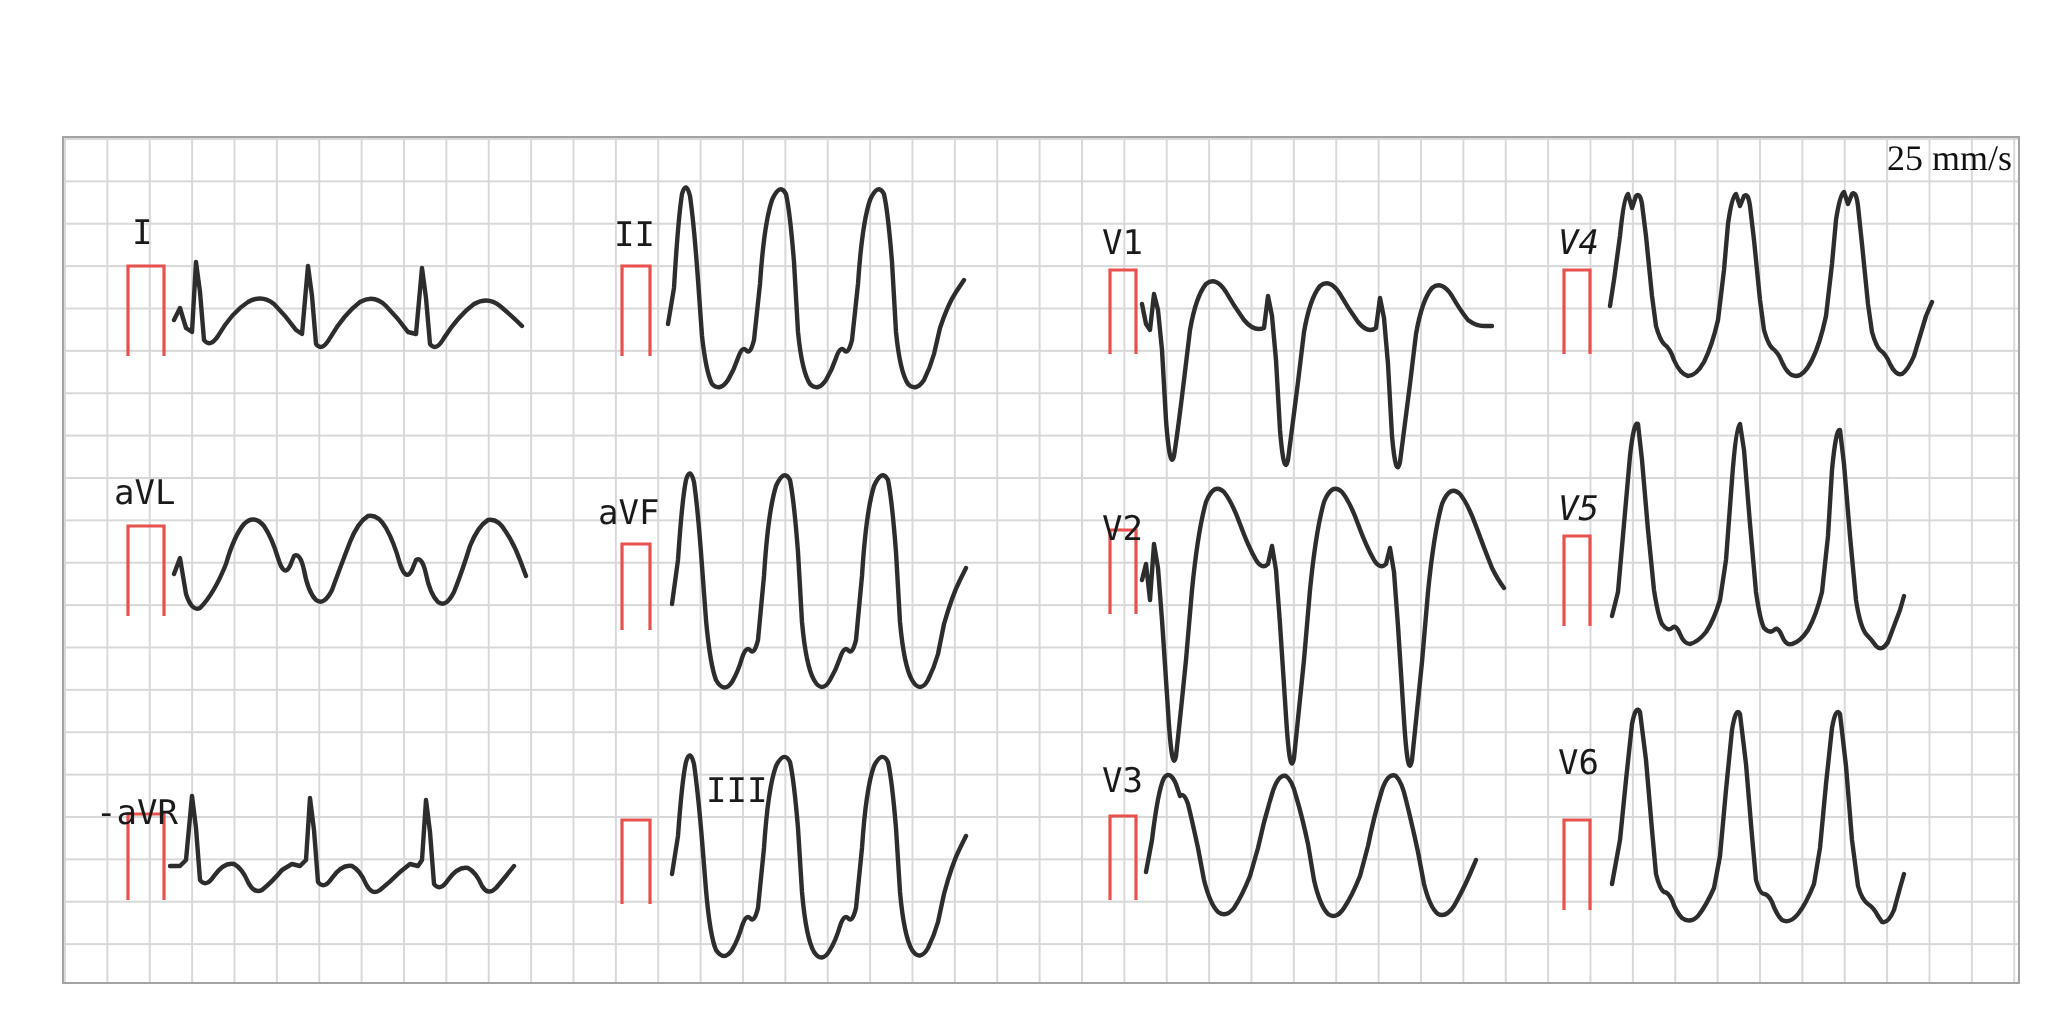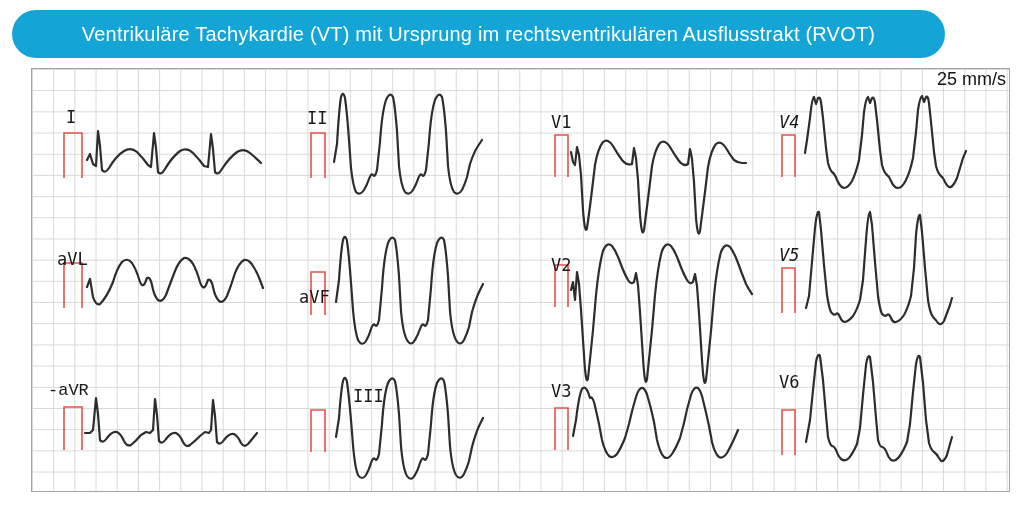--- a/index.html
+++ b/index.html
@@ -11,36 +11,33 @@
           display:flex;align-items:center;justify-content:center;}
   .banner-title{color:#ffffff;font-size:20px;letter-spacing:.2px;font-weight:500;
                 white-space:nowrap;}
   .ecg-panel{position:absolute;left:31px;top:68px;width:979px;height:424px;
              box-sizing:border-box;border:1px solid #a3a3a3;background-color:#ffffff;
              background-image:
                linear-gradient(to right,#d8d8d8 1px,transparent 1px),
                linear-gradient(to bottom,#d8d8d8 1px,transparent 1px);
              background-size:21.2px 21.2px;}
   .speed-label{position:absolute;top:69px;right:18px;font-size:18px;color:#111;
-               background:rgba(255,255,255,.0);}
+               background:rgba(255,255,255,.0);font-family:Liberation Serif, serif;}
   svg.traces{position:absolute;left:0;top:0;width:1024px;height:511px;}
   .trace{fill:none;stroke:var(--trace,#2d2d2d);stroke-width:2.2;
          stroke-linejoin:round;stroke-linecap:round;}
   .pulse{fill:none;stroke:var(--pulse,#e8514d);stroke-width:1.6;
          stroke-linejoin:miter;}
   .lead-label{position:absolute;font-family:"DejaVu Sans Mono",monospace;
               font-size:17px;color:#1a1a1a;white-space:nowrap;}
 </style>
 </head>
 <body>
 
 <div class="stage">
-  <div class="banner">
-    <span class="banner-title">Ventrikuläre Tachykardie (VT) mit Ursprung im rechtsventrikulären Ausflusstrakt (RVOT)</span>
-  </div>
   <div class="ecg-panel"></div>
   <span class="speed-label">25 mm/s</span>
   <svg class="traces" viewBox="0 0 1024 511" xmlns="http://www.w3.org/2000/svg">
       <path d="M64,178 L64,133 L82,133 L82,178" class="pulse"></path>
       <path d="M87,160 L90,154 L93,164 L96,166 L98,131 L100,146 L102,170 Q105,174 109,168 Q116,156 124,151 Q131,147 137,152 Q143,158 148,165 L151,167 L154,133 L156,148 L158,172 Q161,176 165,169 Q172,157 180,151 Q187,147 193,153 Q199,159 204,166 L208,167 L211,134 L213,149 L215,172 Q218,176 222,169 Q229,158 237,152 Q244,148 250,153 Q256,158 261,163" class="trace"></path>
       <path d="M311,178 L311,133 L325,133 L325,178" class="pulse"></path>
       <path d="M334,162 L337,144 Q339,110 341,97 Q343,90 345,98 Q347,112 349,140 L351,168 Q353,186 356,192 Q360,196 364,190 Q367,185 369,179 Q371,173 373,175 Q375,178 377,170 L380,142 Q382,112 386,100 Q390,91 393,97 Q395,106 397,131 L399,166 Q401,186 405,192 Q409,196 413,190 Q416,185 418,179 Q420,173 422,175 Q424,178 426,170 L429,142 Q431,112 435,100 Q439,91 442,97 Q444,106 446,131 L448,166 Q450,186 454,192 Q458,196 462,190 Q465,184 467,177 L470,164 Q474,152 478,146 L482,140" class="trace"></path>
       <path d="M555,177 L555,135 L568,135 L568,177" class="pulse"></path>
       <path d="M571,152 L573,162 L575,165 L577,147 L579,155 L581,175 L583,210 Q585,236 587,228 Q589,215 592,190 L595,165 Q598,148 603,142 Q608,138 613,146 Q617,153 622,160 Q627,166 632,164 L634,148 L636,158 L638,180 L640,215 Q642,239 644,230 Q646,215 649,191 L652,166 Q655,149 660,143 Q665,139 670,147 Q674,154 679,161 Q684,167 688,164 L690,149 L692,159 L694,182 L696,218 Q698,240 700,231 Q702,216 705,192 L708,167 Q711,150 716,144 Q721,140 726,148 Q730,155 734,160 Q738,163 742,163 L746,163" class="trace"></path>
       <path d="M782,177 L782,135 L795,135 L795,177" class="pulse"></path>
@@ -59,21 +56,21 @@
       <path d="M336,437 L339,418 Q341,390 343,381 Q345,374 347,382 Q349,396 351,420 L353,445 Q355,468 358,475 Q362,481 366,475 Q369,470 371,463 Q373,457 375,459 Q377,462 379,454 L382,424 Q384,394 388,383 Q392,375 395,381 Q397,390 399,414 L401,446 Q403,469 407,476 Q411,482 415,475 Q418,470 420,463 Q422,457 424,459 Q426,462 428,454 L431,424 Q433,394 437,383 Q441,375 444,381 Q446,390 448,414 L450,446 Q452,468 456,475 Q460,481 464,474 Q467,468 469,461 L472,447 Q476,432 480,424 L483,418" class="trace"></path>
       <path d="M555,450 L555,408 L568,408 L568,450" class="pulse"></path>
       <path d="M573,436 L576,420 Q579,395 582,389 Q585,385 588,392 L590,398 Q592,396 594,402 Q596,410 599,424 L602,440 Q605,452 609,456 Q613,459 617,454 Q621,448 625,438 L629,424 Q632,410 636,397 Q639,387 643,388 Q646,390 648,398 Q651,408 654,422 L657,440 Q660,453 664,457 Q668,460 672,454 Q676,448 680,438 L684,423 Q687,408 691,395 Q694,386 698,388 Q701,391 703,400 Q706,412 709,426 L712,442 Q715,454 719,457 Q723,459 727,453 Q731,446 735,437 L738,430" class="trace"></path>
       <path d="M782,455 L782,410 L795,410 L795,455" class="pulse"></path>
       <path d="M806,442 L810,420 L813,390 L816,362 Q818,352 820,356 L823,380 L826,415 L828,437 Q830,445 832,446 Q834,446 836,450 Q838,456 841,459 Q845,462 849,458 Q853,453 857,444 L860,428 L863,395 L866,365 Q868,353 870,357 L873,382 L876,418 L878,440 Q880,447 882,447 Q884,447 886,451 Q888,457 891,460 Q895,462 899,457 Q903,452 907,442 L910,424 L913,392 L916,364 Q918,353 920,357 L923,383 L926,420 L929,443 Q931,450 934,452 Q937,454 939,458 L941,461 Q944,462 947,455 L950,444 L952,437" class="trace"></path>
     </svg>
 <span class="lead-label" style="left: 66px; top: 107px;">I</span>
     <span class="lead-label" style="left: 307px; top: 108px;">II</span>
     <span class="lead-label" style="left: 551px; top: 112px;">V1</span>
     <span class="lead-label" style="left: 779px; top: 112px; font-style: italic;">V4</span>
-    <span class="lead-label" style="left: 57px; top: 249px;">aVL</span>
-    <span class="lead-label" style="left: 299px; top: 247px; margin-top: 40px;">aVF</span>
+    <span class="lead-label" style="left: 57px; top: 237px;">aVL</span>
+    <span class="lead-label" style="left: 299px; top: 247px;">aVF</span>
     <span class="lead-label" style="left: 551px; top: 255px;">V2</span>
     <span class="lead-label" style="left: 779px; top: 245px; font-style: italic;">V5</span>
-    <span class="lead-label" style="left: 48px; top: 381px; font-family: Liberation Mono, monospace;">-aVR</span>
+    <span class="lead-label" style="left: 48px; top: 397px;">-aVR</span>
     <span class="lead-label" style="left: 306px; top: 386px; margin-left: 47px;">III</span>
     <span class="lead-label" style="left: 551px; top: 381px; text-align: center;">V3</span>
     <span class="lead-label" style="left: 779px; top: 372px;">V6</span>
   </div>
 
 </body></html>

